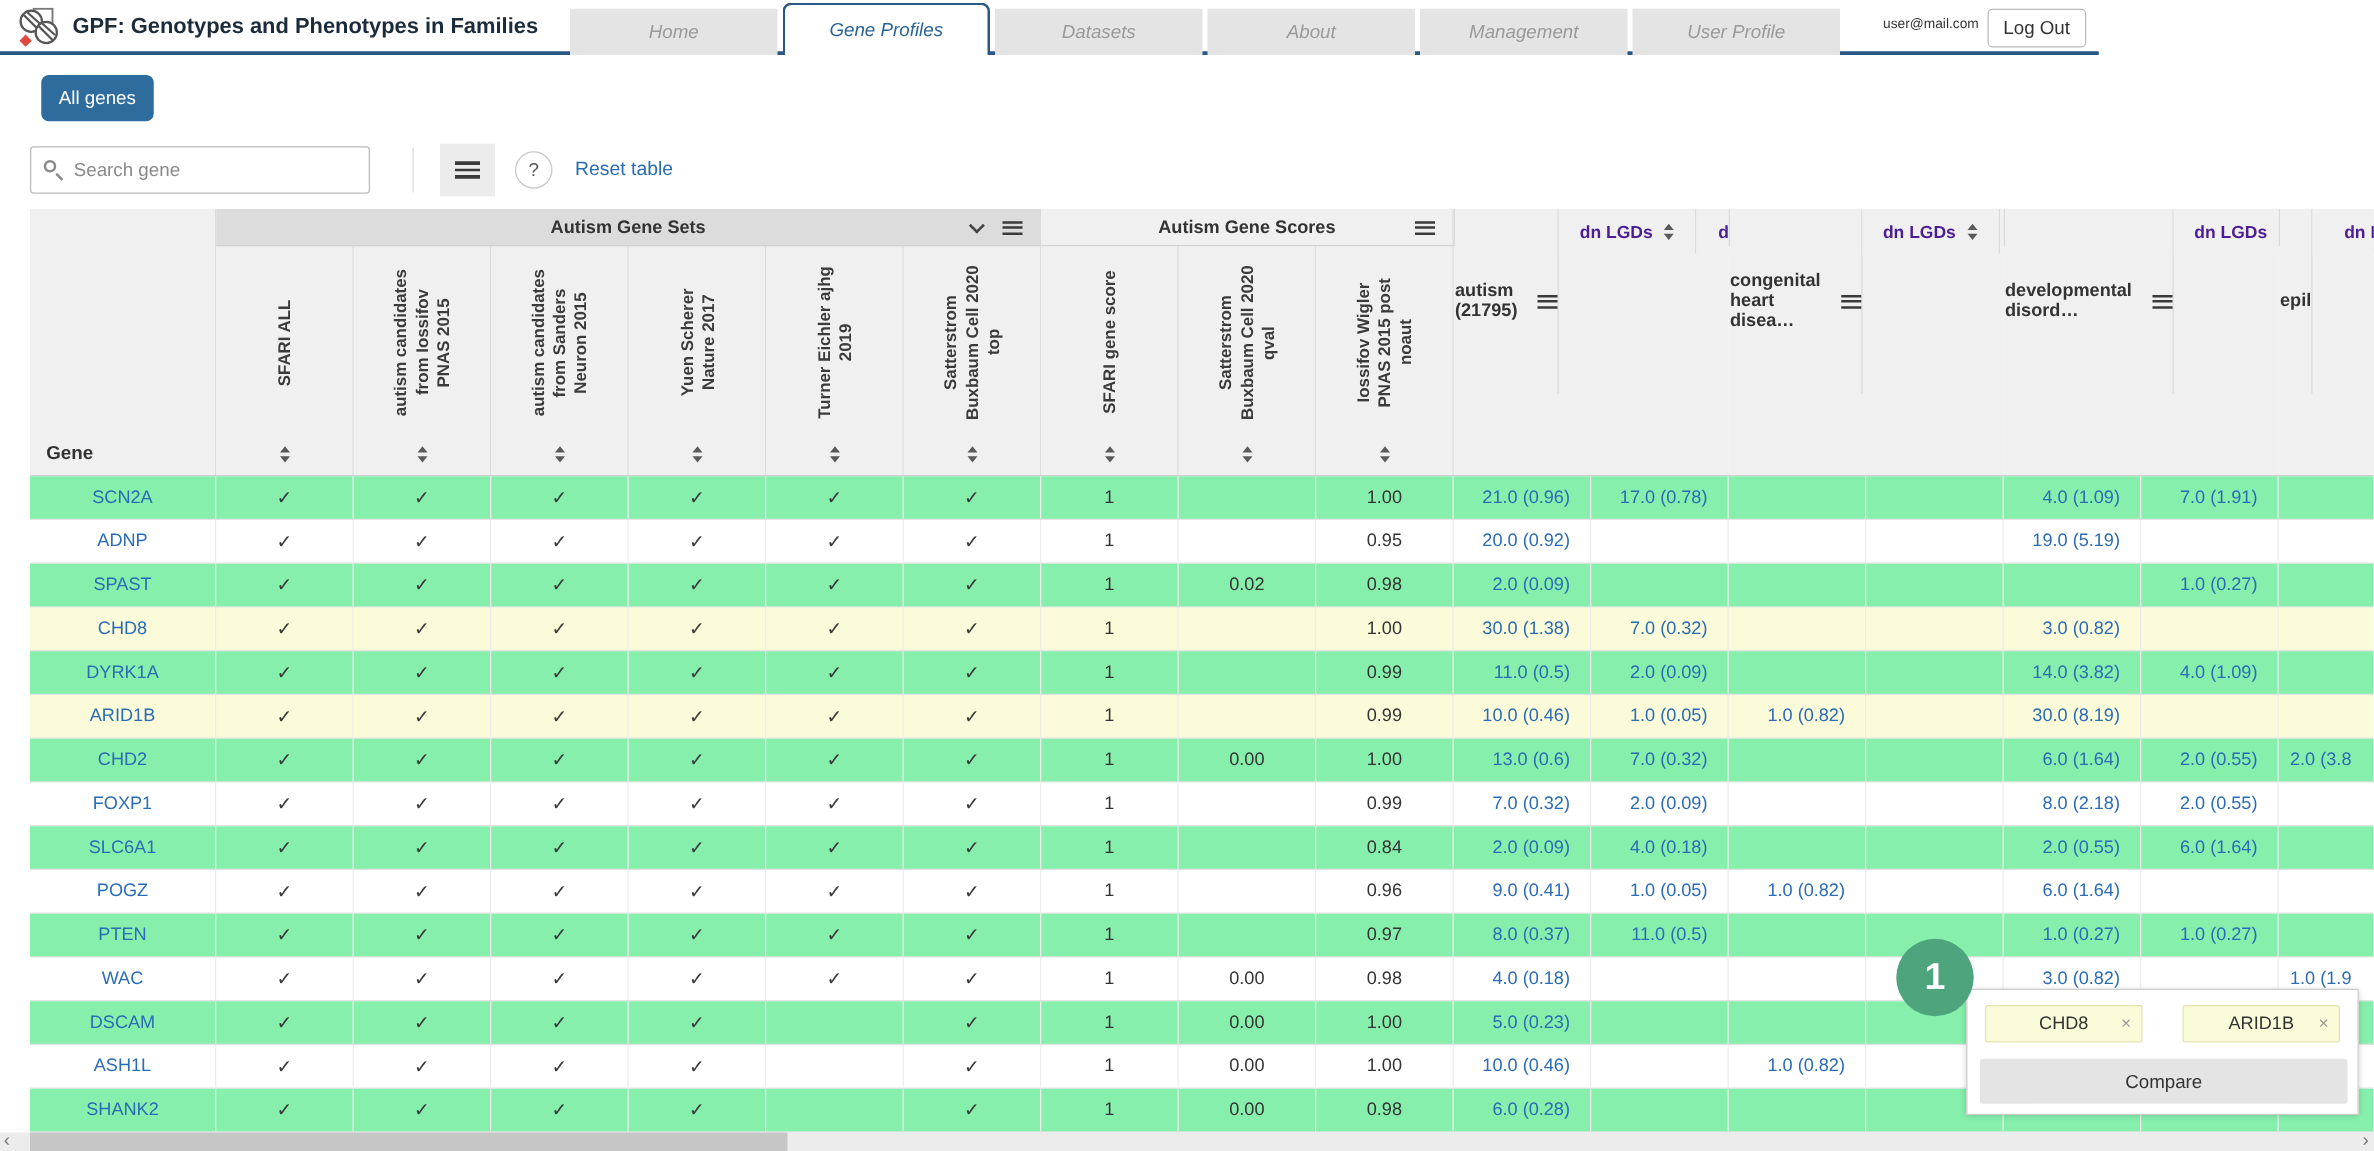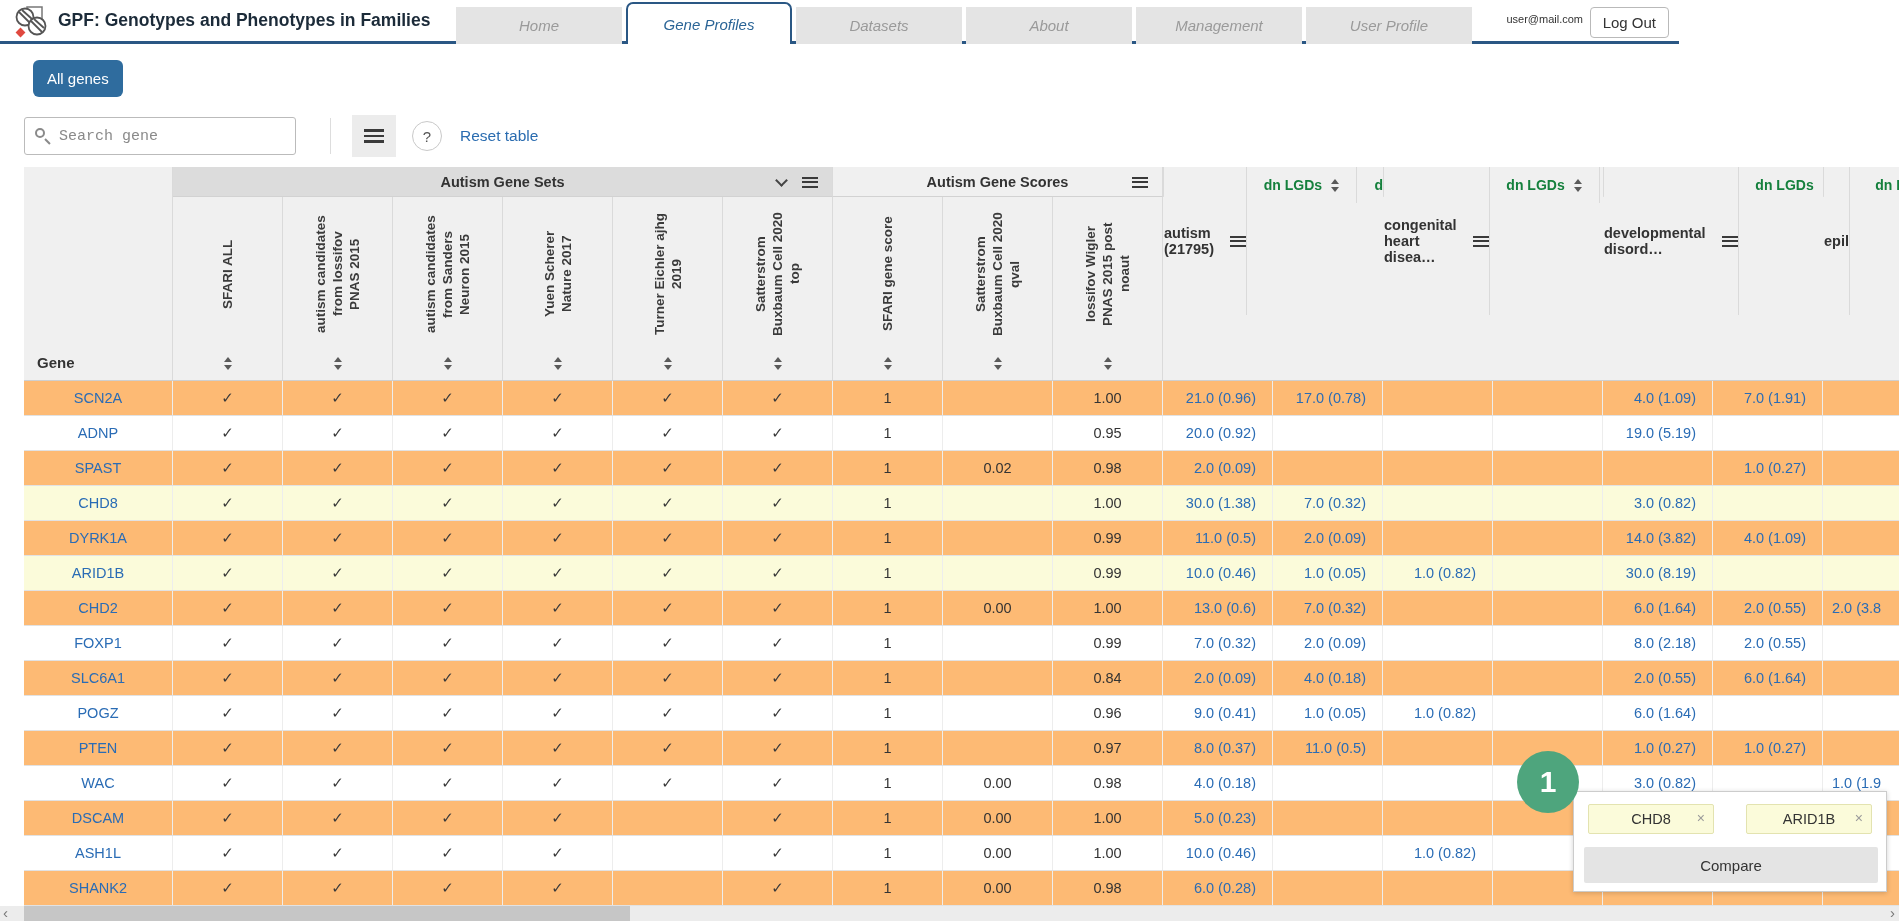--- a/index.html
+++ b/index.html
@@ -22,21 +22,21 @@
 
   
   .all-genes-btn { position:absolute; left:33px; top:60px; background:#2f6c9e; color:#fff;
     font-size:15px; padding:10px 14px; border:none; border-radius:6px; cursor:pointer; }
   .search-box { position:absolute; left:24px; top:117px; width:272px; height:38px;
     border:1px solid #bbb; border-radius:3px; background:#fff; display:flex; align-items:center; padding:0 10px; }
   .mag { position:relative; width:16px; height:16px; margin-right:8px; flex:none; }
   .mag .lens { position:absolute; left:0; top:0; width:10px; height:10px; border:2px solid #8a8a8a; border-radius:50%; }
   .mag .handle { position:absolute; left:10px; top:10px; width:7px; height:2px; background:#8a8a8a; transform:rotate(45deg); transform-origin:left center; }
   .search-box input { border:none; outline:none; font-size:15px; width:100%; color:#333;
-    font-family:Liberation Mono, monospace; }
+    font-family:Liberation Sans, sans-serif; }
   .search-box input::placeholder { color:#8a8a8a; }
   .v-div { position:absolute; left:330px; top:118px; width:1px; height:36px; background:#ddd; }
   .burger-btn { position:absolute; left:352px; top:115px; width:44px; height:42px; background:#ececec;
     border:none; display:flex; flex-direction:column; justify-content:center; align-items:center; gap:3px; cursor:pointer; }
   .burger-btn i, .mini-burger i { display:block; width:20px; height:2.5px; background:#3a3a3a; }
   .mini-burger { display:inline-flex; flex-direction:column; gap:2.5px; cursor:pointer; }
   .mini-burger i { width:16px; height:2px; }
   .help-circle { position:absolute; left:412px; top:121px; width:30px; height:30px; border:1px solid #c9c9c9;
     border-radius:50%; display:flex; align-items:center; justify-content:center; font-size:15px; color:#555; cursor:pointer; background:#fff; }
   .reset-link { position:absolute; left:460px; top:127px; font-size:15.5px; color:#2a6cb0; cursor:pointer; text-decoration:none; }
@@ -61,28 +61,28 @@
   .sort { display:inline-flex; flex-direction:column; gap:3px; margin-top:6px; cursor:pointer; }
   .sort i { width:0; height:0; border-left:4.5px solid transparent; border-right:4.5px solid transparent; }
   .sort .up { border-bottom:5.5px solid #5a5a5a; }
   .sort .dn { border-top:5.5px solid #5a5a5a; }
   .ds-block { flex:none; display:flex; background:#f0f0f0; }
   .ds-top { height:30px; border-bottom:1px solid #e0e0e0; background:#f0f0f0; }
   .ds-label { height:148px; display:flex; align-items:center; justify-content:center; gap:16px;
     font-weight:bold; font-size:14.5px; color:#333; }
   .sub-row { height:36px; display:flex; }
   .sub-cell { width:110px; flex:none; display:flex; align-items:center; justify-content:center; gap:9px;
-    font-weight:bold; font-size:14px; color:#15803d; background:#f0f0f0; }
+    font-weight:bold; font-size:14px; color:#4c1d95; background:#f0f0f0; }
   .sub-cell .sort { margin-top:0; }
   .chev { width:9px; height:9px; border-left:2px solid #444; border-bottom:2px solid #444;
     transform:rotate(-45deg); margin-top:-4px; cursor:pointer; }
   .gb-icons { position:absolute; right:14px; top:0; height:30px; display:flex; align-items:center; gap:16px; }
 
   .trow { display:flex; height:35px; border-bottom:1px solid #e2e2e2; background:#fff; }
-  .trow.alt { background:#fdba74; }
+  .trow.alt { background:#86efac; }
   .trow.hl { background:#fbfbda; }
   .td { flex:none; display:flex; align-items:center; justify-content:center; font-size:14.5px;
     border-right:1px solid #ededed; height:100%; }
   .td.gene { width:149px; }
   .td.gene a { color:#2a6cb5; text-decoration:none; cursor:pointer; }
   .td.chk { width:110px; color:#3a3a3a; font-size:15px; }
   .td.num { width:110px; color:#333; }
   .td.val { width:110px; justify-content:flex-end; padding-right:16px; color:#2a6cb5; cursor:pointer; }
   .td.val.cut { justify-content:flex-start; padding-left:9px; }
 

